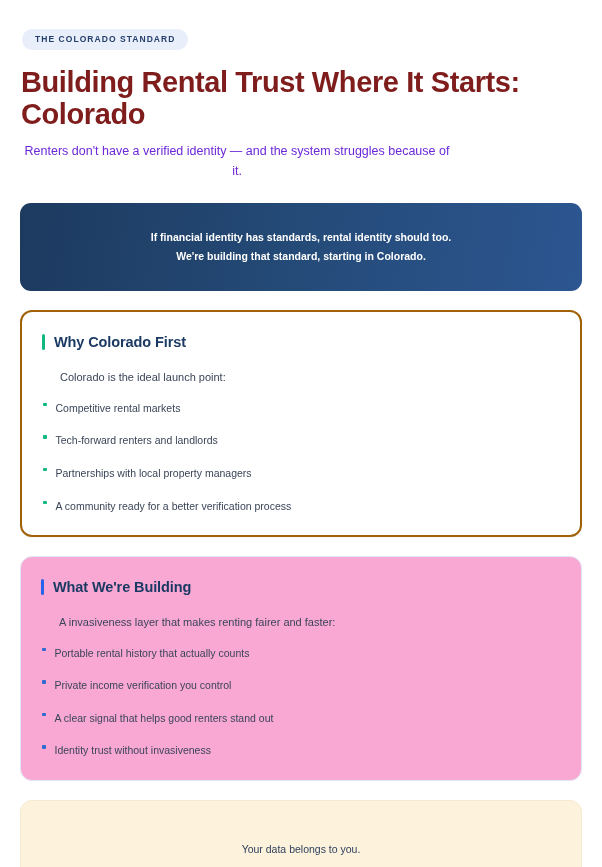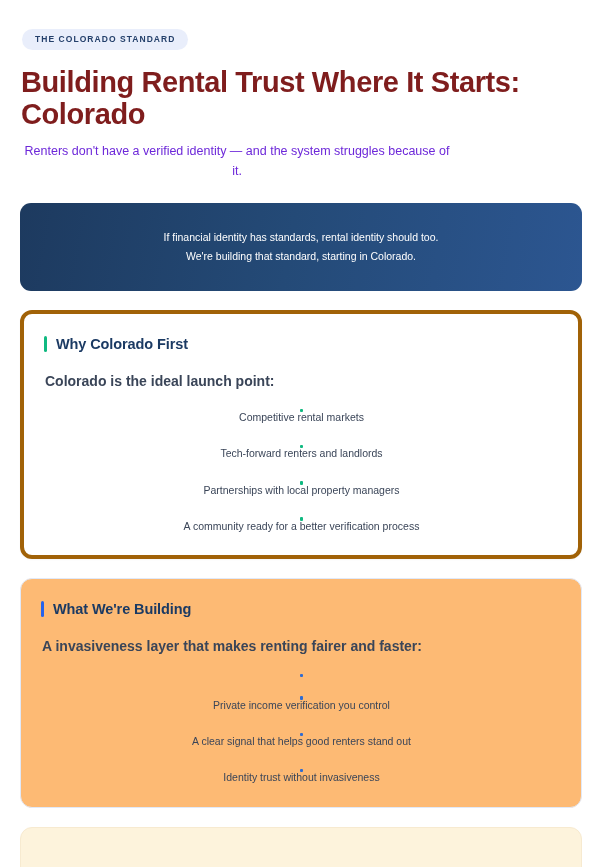--- a/index.html
+++ b/index.html
@@ -62,40 +62,40 @@
     background: linear-gradient(100deg, #1d3a5f 0%, #244a77 48%, #2c5691 100%);
     display: flex;
     flex-direction: column;
     align-items: center;
     justify-content: center;
     box-sizing: border-box;
   }
   .banner-line {
     color: #ffffff;
     font-size: 10.5px;
-    font-weight: normal;
+    font-weight: bold;
     line-height: 1.85;
     text-align: center;
   }
 
   
   .card {
     margin-top: 19px;
     border-radius: 12px;
     box-sizing: border-box;
     padding: 22px 20px 22px 20px;
   }
   .card-white {
     background: #ffffff;
-    border: 4px solid #a16207;
+    border: 2px solid #a16207;
     box-shadow: 0 1px 2px rgba(16, 24, 40, 0.04);
     min-height: 203px;
   }
   .card-blue {
-    background: #fdba74;
+    background: #f9a8d4;
     border: 1px solid #e1e9f8;
     min-height: 203px;
   }
   .card-cream {
     background: #fdf3dc;
     border: 1px solid #f7ead0;
     min-height: 148px;
   }
 
   .card-head {
@@ -116,40 +116,38 @@
 
   .card-title {
     font-size: 14.5px;
     font-weight: bold;
     color: #1b3a63;
     line-height: 1;
     letter-spacing: -0.1px;
   }
 
   .card-intro {
-    margin: 20px 0 0 1px;
-    font-size: 14px;
+    margin: 20px 0 0 18px;
+    font-size: 11px;
     color: #3a4558;
     line-height: 1.4;
-    font-weight: bold;
   }
 
   .bullets {
     list-style: none;
     margin: 16px 0 0 0;
     padding: 0;
   }
   .bullets li {
     display: flex;
-    align-items: center;
+    gap: 9px;
     margin: 0 0 19px 1px;
     font-size: 10.5px;
     color: #3a4558;
     line-height: 1.3;
-    flex-direction: column;
   }
   .bullets li:last-child { margin-bottom: 0; }
   .dot {
     width: 3.5px;
     height: 3.5px;
     border-radius: 1px;
     flex: 0 0 auto;
     position: relative;
     top: 1px;
   }
@@ -216,20 +214,21 @@
   
   <section class="card card-blue">
     <div class="card-head">
       <span class="accent-bar accent-blue"></span>
       <span class="card-title">What We're Building</span>
     </div>
     <p class="card-intro">A invasiveness layer that makes renting fairer and faster:</p>
     <ul class="bullets">
       <li>
         <span class="dot dot-blue"></span>
+        <span>Portable rental history that actually counts</span>
       </li>
       <li>
         <span class="dot dot-blue"></span>
         <span>Private income verification you control</span>
       </li>
       <li>
         <span class="dot dot-blue"></span>
         <span>A clear signal that helps good renters stand out</span>
       </li>
       <li>

